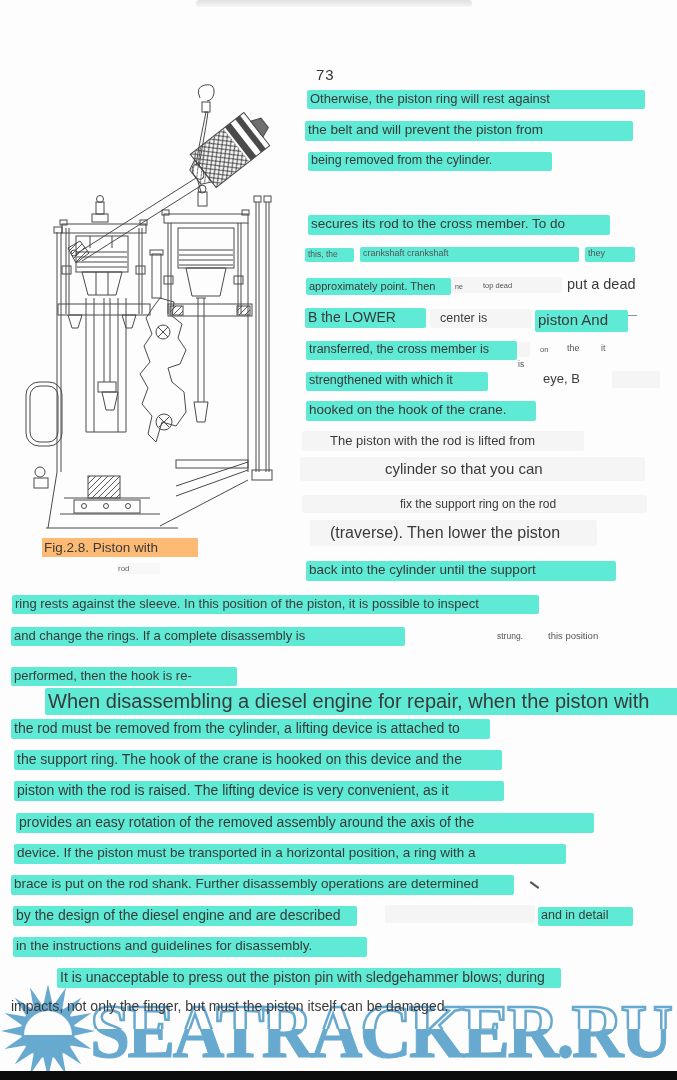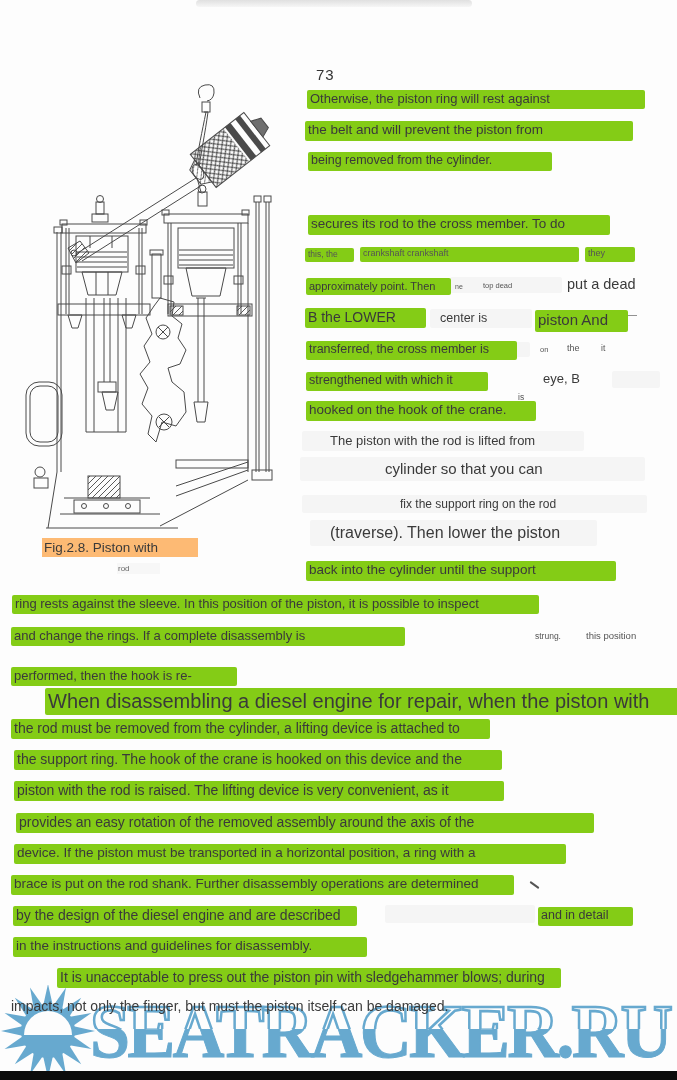--- a/index.html
+++ b/index.html
@@ -1,19 +1,19 @@
 <!DOCTYPE html>
 <html><head>
 <meta charset="utf-8">
 <style>
   html,body{margin:0;padding:0;background:#888;}
   #page{position:relative;width:677px;height:1080px;background:#fdfdfd;overflow:hidden;
         font-family:"Liberation Sans",sans-serif;}
   .t{position:absolute;color:#3a3a3a;white-space:nowrap;line-height:1.1;}
-  .hl{background:#84cc16;border-radius:2px;padding:2px 16px 3px 3px;}
+  .hl{background:#5eead4;border-radius:2px;padding:2px 16px 3px 3px;}
   .band{position:absolute;background:#f5f5f5;border-radius:2px;}
   .sm{color:#555;}
   .pnum{position:absolute;left:316px;top:66px;font-size:15px;color:#333;letter-spacing:1px;}
   .cap1{position:absolute;left:42px;top:538px;font-size:13.5px;color:#3a3a3a;background:#fdba74;padding:2px 40px 2px 2px;}
   .cap2{position:absolute;left:117px;top:563px;font-size:8px;color:#666;background:#f7f7f7;padding:1px 30px 1px 1px;}
   .smudge{position:absolute;left:196px;top:0;width:276px;height:7px;border-radius:4px;
           background:linear-gradient(180deg,#d6d6d6,#f4f4f4);opacity:.75;}
   .blackbar{position:absolute;left:0;top:1071px;width:677px;height:9px;background:#0c0c0c;}
   .cursor-mark{position:absolute;left:529px;top:884px;width:11px;height:2px;background:#555;
                transform:rotate(36deg);border-radius:1px;}
@@ -181,37 +181,37 @@
   <div class="t" style="left:440px;top:312px;font-size:12.5px;" data-bind="column_text.line8b">center is</div>
   <div class="t hl" style="left:535px;top:310px;font-size:15px;padding-right:20px;" data-bind="column_text.line8c">piston And</div>
   <div class="t sm" style="left:628px;top:311px;font-size:9px;" data-bind="column_text.line8d">—</div>
 
   <div class="t hl" style="left:306px;top:341px;font-size:12.5px;padding-right:28px;" data-bind="column_text.line9a">transferred, the cross member is</div>
   <div class="t sm" style="left:540px;top:346px;font-size:7.5px;" data-bind="column_text.line9b">on</div>
   <div class="t sm" style="left:567px;top:344px;font-size:9px;" data-bind="column_text.line9c">the</div>
   <div class="t sm" style="left:601px;top:344px;font-size:8.5px;" data-bind="column_text.line9d">it</div>
 
   <div class="t hl" style="left:306px;top:372px;font-size:12.5px;padding-right:35px;" data-bind="column_text.line10a">strengthened with which it</div>
-  <div class="t sm" style="left:518px;top:393px;font-size:8.5px;" data-bind="column_text.line10b">is</div>
+  <div class="t sm" style="left:518px;top:360px;font-size:8.5px;" data-bind="column_text.line10b">is</div>
   <div class="t" style="left:543px;top:372px;font-size:13px;" data-bind="column_text.line10c">eye, B</div>
 
   <div class="t hl" style="left:306px;top:401px;font-size:13.5px;padding-right:30px;" data-bind="column_text.line11">hooked on the hook of the crane.</div>
   <div class="t" style="left:330px;top:434px;font-size:13px;" data-bind="column_text.line12">The piston with the rod is lifted from</div>
   <div class="t" style="left:385px;top:461px;font-size:15px;" data-bind="column_text.line13">cylinder so that you can</div>
   <div class="t" style="left:400px;top:498px;font-size:12px;" data-bind="column_text.line14">fix the support ring on the rod</div>
   <div class="t" style="left:330px;top:524px;font-size:16px;" data-bind="column_text.line15">(traverse). Then lower the piston</div>
   <div class="t hl" style="left:306px;top:561px;font-size:13.5px;padding-right:80px;" data-bind="column_text.line16">back into the cylinder until the support</div>
 
   <div class="cap1" data-bind="figure.caption_line1">Fig.2.8. Piston with</div>
   <div class="cap2" data-bind="figure.caption_line2">rod</div>
 
   <div class="t hl" style="left:12px;top:595px;font-size:13px;padding-right:60px;" data-bind="body_text.line1">ring rests against the sleeve. In this position of the piston, it is possible to inspect</div>
   <div class="t hl" style="left:11px;top:627px;font-size:13px;padding-right:100px;" data-bind="body_text.line2a">and change the rings. If a complete disassembly is</div>
-  <div class="t sm" style="left:528px;top:632px;font-size:8.5px;padding-left:7px;" data-bind="body_text.line2b">strung.</div>
-  <div class="t sm" style="left:586px;top:631px;font-size:9.5px;" data-bind="body_text.line2c">this position</div>
+  <div class="t sm" style="left:490px;top:632px;font-size:8.5px;padding-left:7px;" data-bind="body_text.line2b">strung.</div>
+  <div class="t sm" style="left:548px;top:631px;font-size:9.5px;" data-bind="body_text.line2c">this position</div>
   <div class="t hl" style="left:11px;top:667px;font-size:13px;padding-right:45px;" data-bind="body_text.line3">performed, then the hook is re-</div>
   <div class="t hl" style="left:45px;top:688px;font-size:20px;padding-right:65px;" data-bind="body_text.line4">When disassembling a diesel engine for repair, when the piston with</div>
   <div class="t hl" style="left:11px;top:719px;font-size:14px;padding-right:30px;" data-bind="body_text.line5">the rod must be removed from the cylinder, a lifting device is attached to</div>
   <div class="t hl" style="left:14px;top:750px;font-size:14px;padding-right:40px;" data-bind="body_text.line6">the support ring. The hook of the crane is hooked on this device and the</div>
   <div class="t hl" style="left:14px;top:781px;font-size:14px;padding-right:55px;" data-bind="body_text.line7">piston with the rod is raised. The lifting device is very convenient, as it</div>
   <div class="t hl" style="left:16px;top:813px;font-size:14px;padding-right:120px;" data-bind="body_text.line8">provides an easy rotation of the removed assembly around the axis of the</div>
   <div class="t hl" style="left:14px;top:844px;font-size:13.5px;padding-right:90px;" data-bind="body_text.line9">device. If the piston must be transported in a horizontal position, a ring with a</div>
   <div class="t hl" style="left:11px;top:875px;font-size:13.5px;padding-right:35px;" data-bind="body_text.line10">brace is put on the rod shank. Further disassembly operations are determined</div>
   <div class="t hl" style="left:13px;top:906px;font-size:14px;" data-bind="body_text.line11a">by the design of the diesel engine and are described</div>
   <div class="t hl" style="left:538px;top:907px;font-size:12.5px;padding-right:25px;" data-bind="body_text.line11b">and in detail</div>

